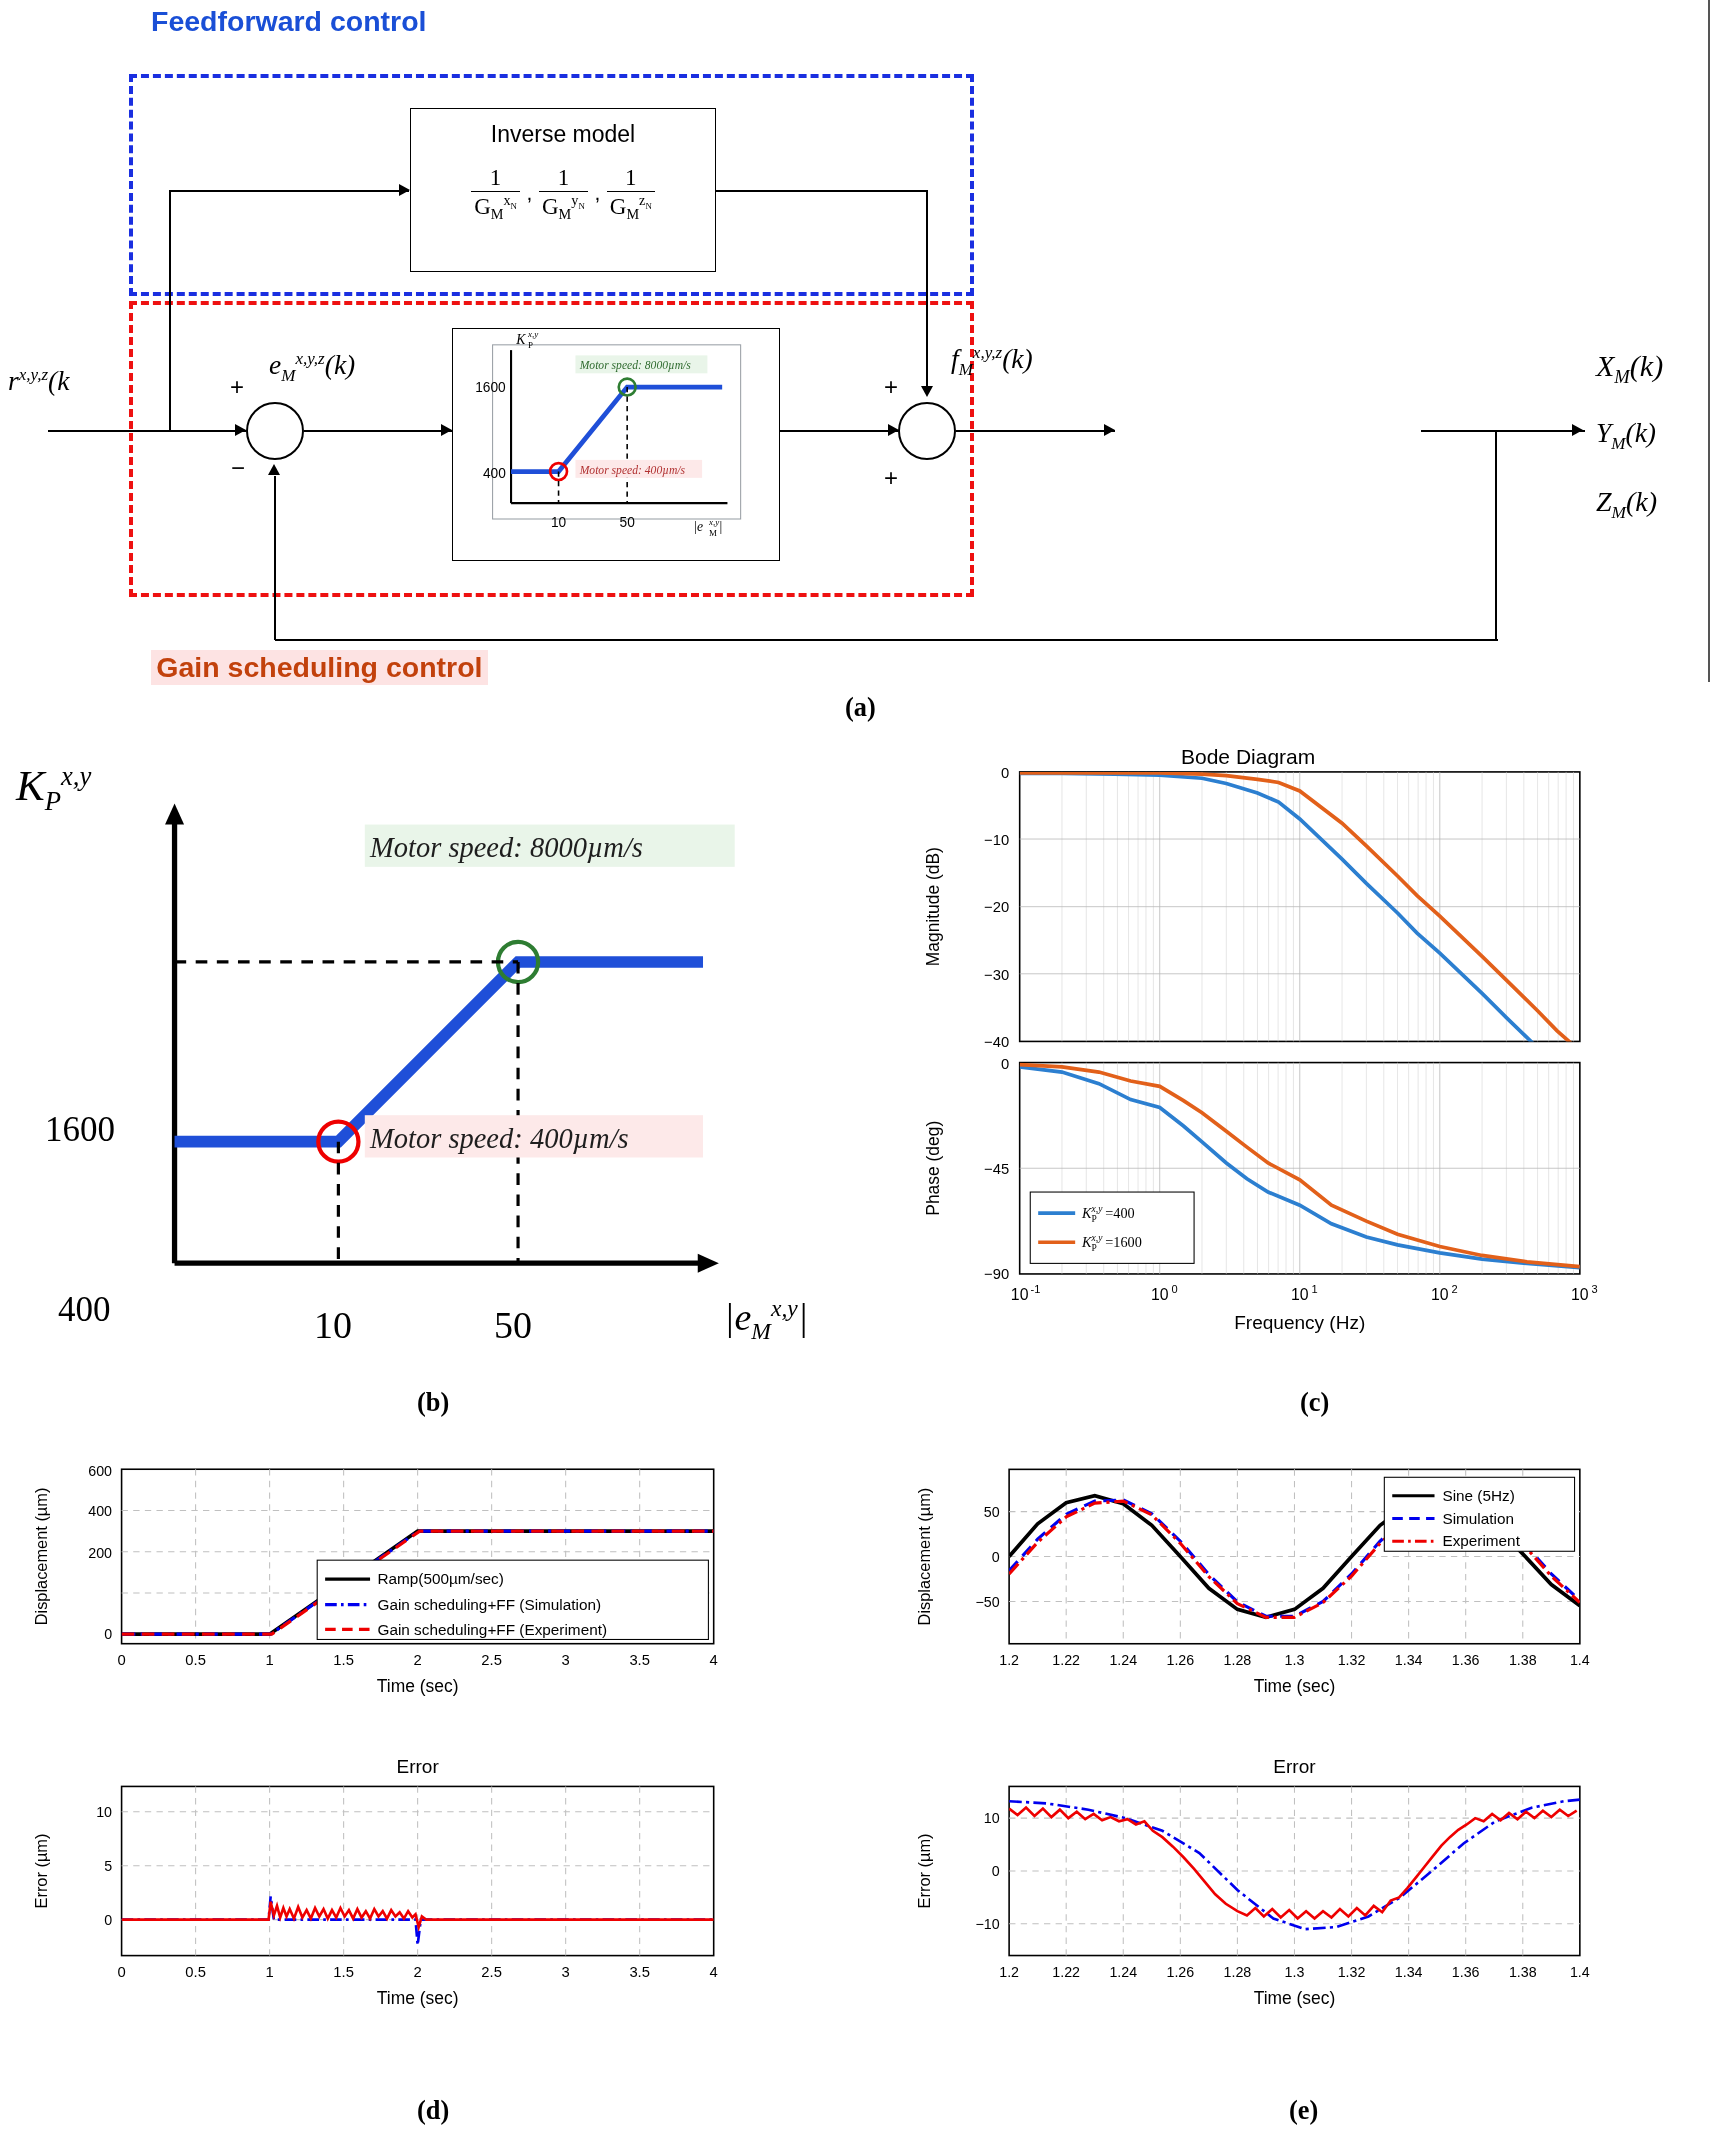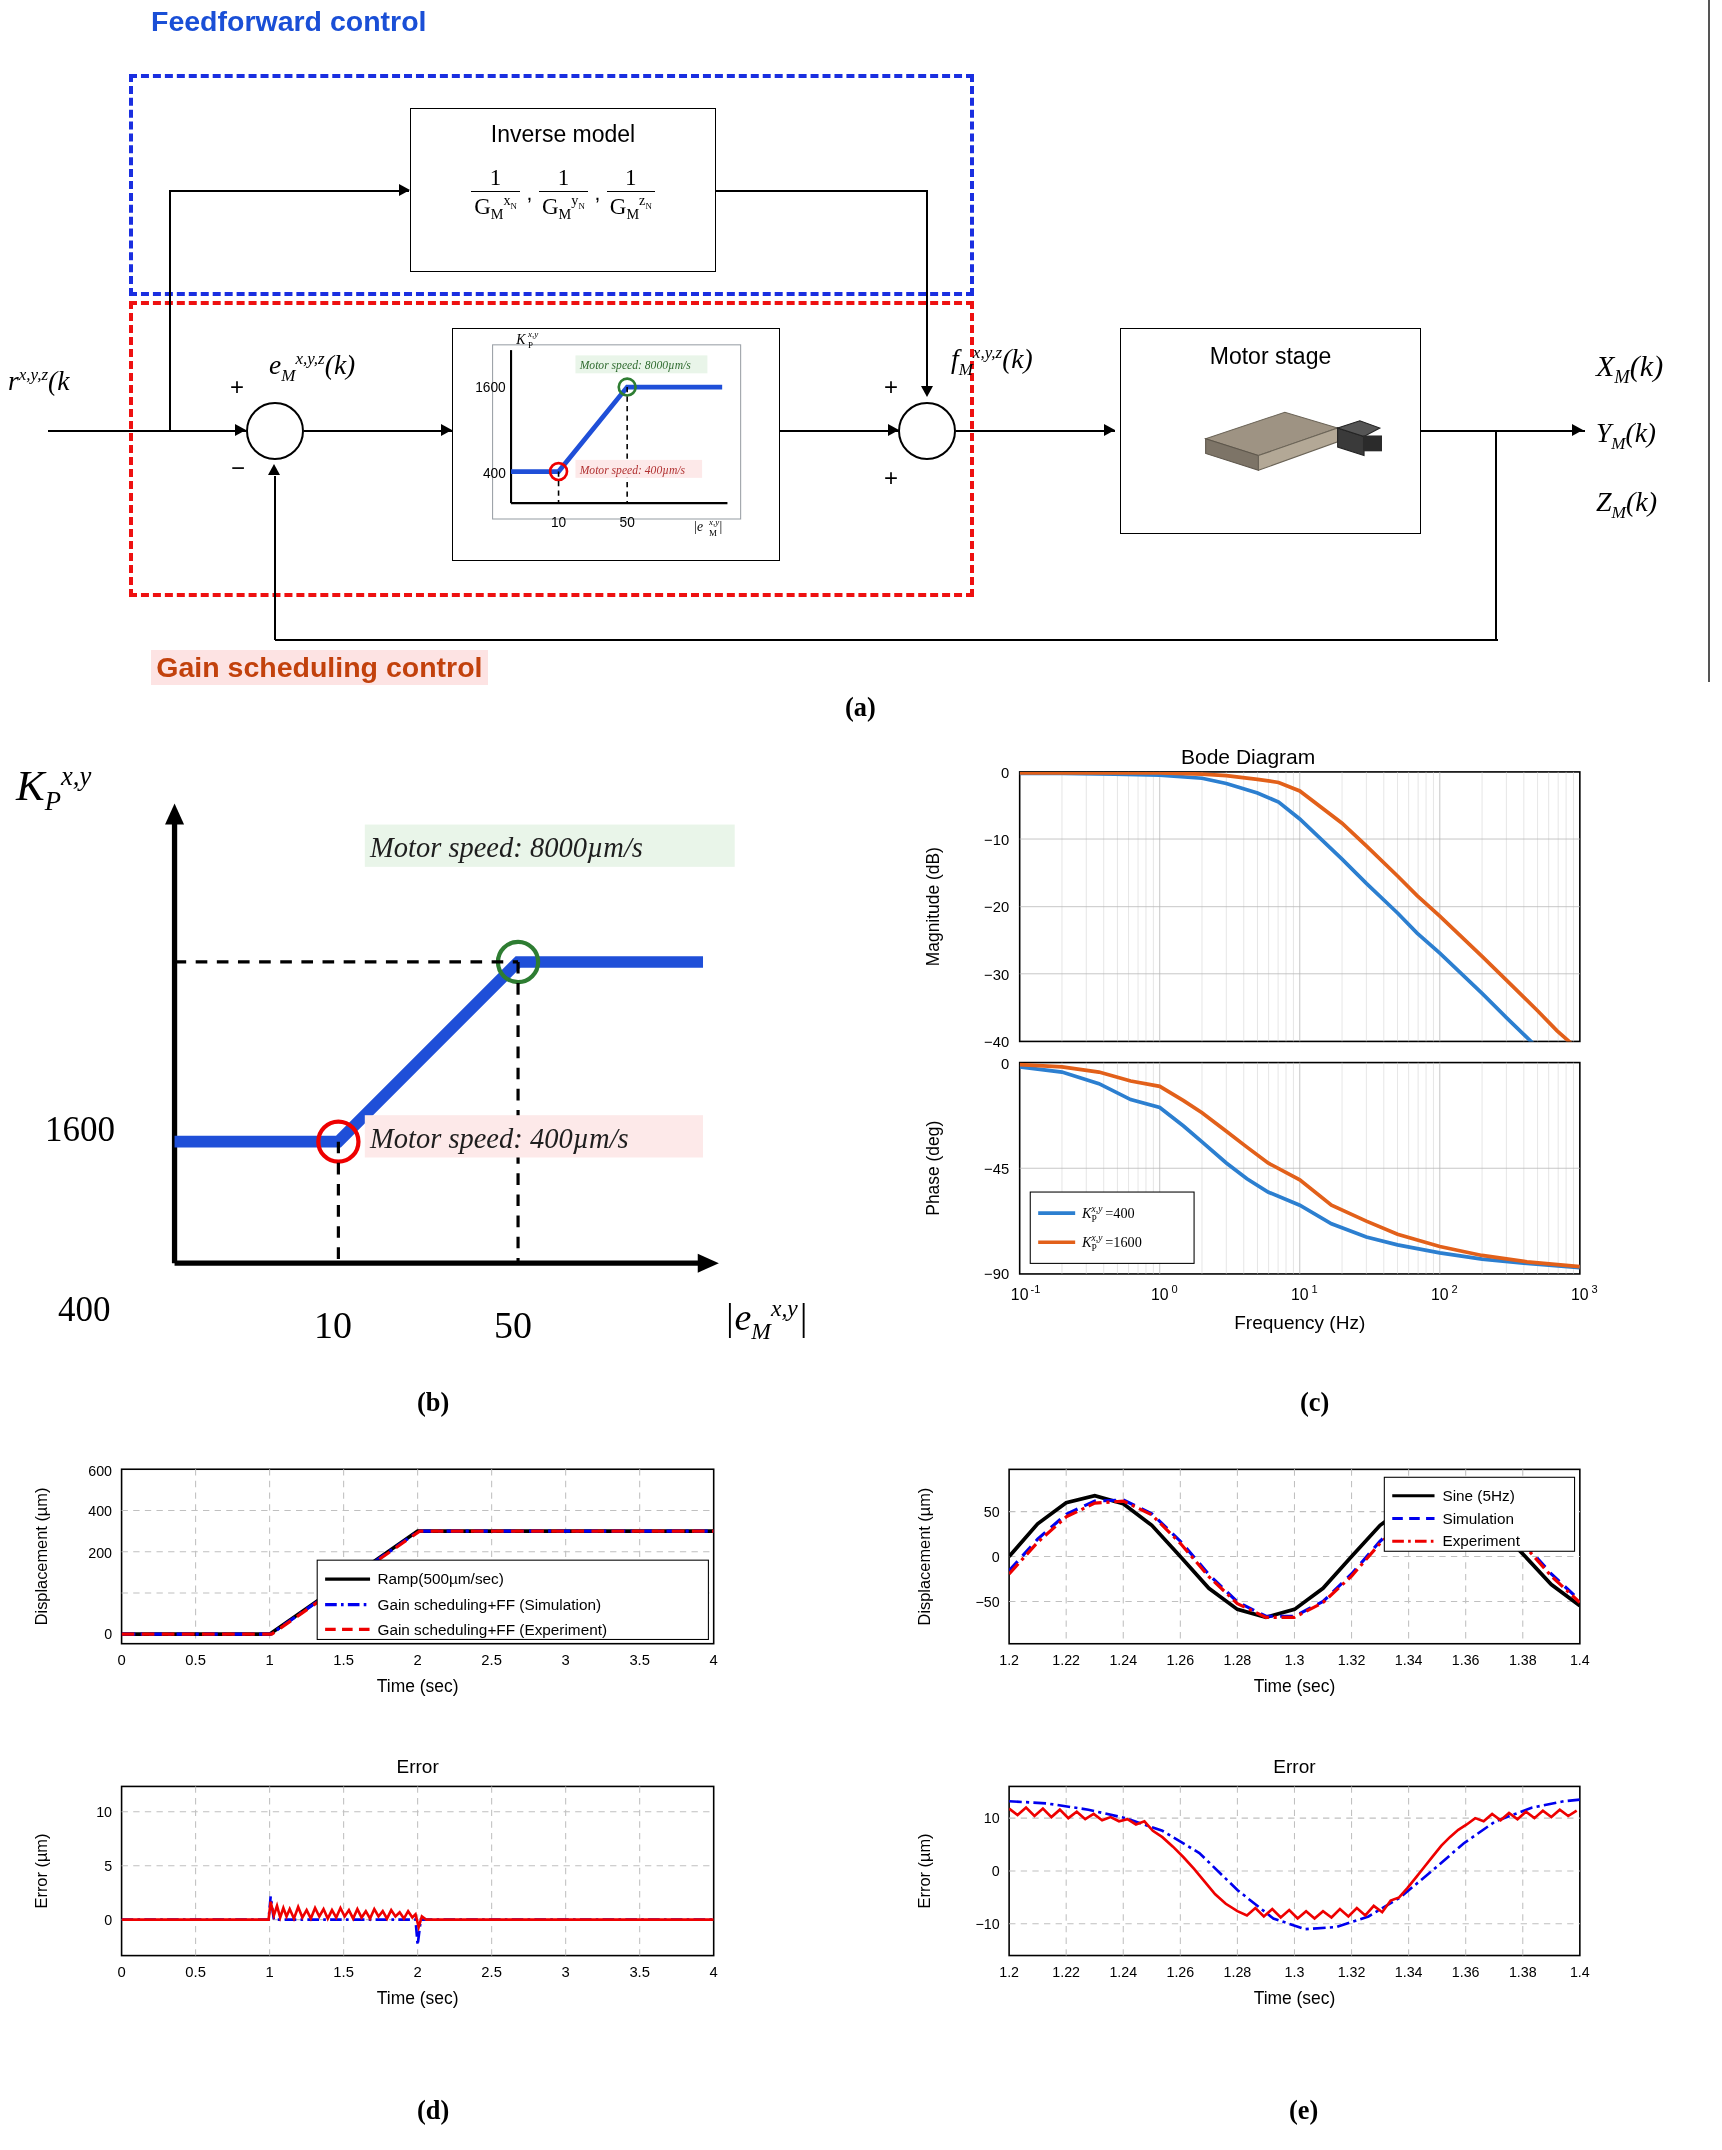--- a/index.html
+++ b/index.html
@@ -79,33 +79,20 @@
       <text x="120" y="28" font-size="26" font-style="italic" font-family="Liberation Serif">K</text>
       <text x="142" y="36" font-size="17" font-family="Liberation Serif">P</text>
       <text x="142" y="16" font-size="17" font-style="italic" font-family="Liberation Serif">x,y</text>
       <text x="455" y="382" font-size="26" font-style="italic" font-family="Liberation Serif">|e</text>
       <text x="485" y="392" font-size="17" font-family="Liberation Serif">M</text>
       <text x="485" y="372" font-size="17" font-style="italic" font-family="Liberation Serif">x,y</text>
       <text x="505" y="382" font-size="26" font-family="Liberation Serif">|</text>
     </svg>
   </div>
 
-  <div class="blk" style="left:1120px;top:328px;width:301px;height:206px;">
-    <div style="text-align:center;font-size:23px;margin-top:13.7px;">Motor stage</div>
-    <svg width="296" height="132" viewBox="0 0 560 250">
-      <g transform="translate(160,70)">
-        <polygon points="0,60 150,10 250,40 100,92" fill="#9e9383" stroke="#6b6457" stroke-width="2"></polygon>
-        <polygon points="0,60 100,92 100,120 0,88" fill="#7d7467" stroke="#5d564b" stroke-width="2"></polygon>
-        <polygon points="100,92 250,40 250,66 100,120" fill="#b3a896" stroke="#6b6457" stroke-width="2"></polygon>
-        <polygon points="250,40 300,56 300,92 250,76" fill="#3a3a3a" stroke="#222" stroke-width="2"></polygon>
-        <polygon points="250,40 292,26 330,40 300,56" fill="#555" stroke="#222" stroke-width="2"></polygon>
-        <rect x="298" y="54" width="36" height="30" fill="#2b2b2b"></rect>
-      </g>
-    </svg>
-  </div>
 
   <div class="sum" style="left:246px;top:402px;width:58px;height:58px;"></div>
   <div class="sum" style="left:898px;top:402px;width:58px;height:58px;"></div>
 
   <div style="position:absolute;left:230px;top:373px;font-size:24px;">+</div>
   <div style="position:absolute;left:231px;top:454px;font-size:24px;">−</div>
   <div style="position:absolute;left:884px;top:373px;font-size:24px;">+</div>
   <div style="position:absolute;left:884px;top:464px;font-size:24px;">+</div>
 
   <div class="ln hline" style="left:48px;top:430px;width:198px;"></div>

